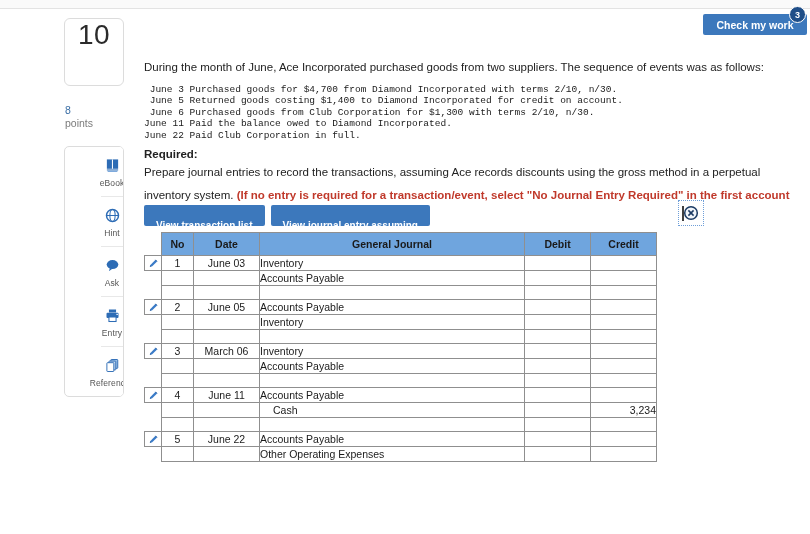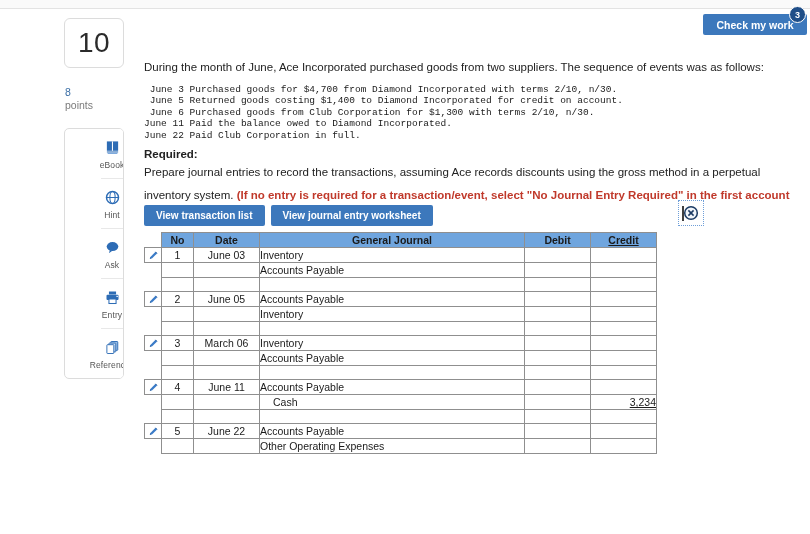--- a/index.html
+++ b/index.html
@@ -71,26 +71,26 @@
 
   
   .rail {
     position: absolute;
     left: 64px;
     top: 18px;
     width: 62px;
   }
   .qnum-box {
     width: 60px;
-    height: 50px;
+    height: 68px;
     border: 1px solid #dcdcdc;
     border-radius: 6px;
     box-sizing: border-box;
     display: flex;
-    align-items: center;
+    align-items: flex-start;
     justify-content: center;
     background: #ffffff;
   }
   .qnum-box span {
     font-size: 28px;
     font-weight: 400;
     color: #2b2b2b;
     letter-spacing: 0.5px;
   }
   .points-block {
@@ -203,21 +203,21 @@
     gap: 6px;
   }
   .tab-btn {
     background: #3c78bc;
     border: none;
     border-radius: 2px;
     color: #ffffff;
     font-family: "Liberation Sans", sans-serif;
     font-size: 10px;
     font-weight: bold;
-    padding: 0 12px;
+    padding: 10px 12px;
     height: 21px;
     line-height: 21px;
     cursor: pointer;
     white-space: nowrap;
   }
 
   
   .broken-icon {
     position: absolute;
     left: 534px;
@@ -254,36 +254,36 @@
     border: 1px solid #8f8f8f;
     height: 15px;
     box-sizing: border-box;
     padding: 0;
   }
   .jtable thead th {
     background: #6fa5de;
     color: #1a1a1a;
     font-weight: bold;
     font-size: 10.5px;
-    height: 15px;
+    height: 23px;
     text-align: center;
   }
   .jtable th.col-pencil-head {
     border: none;
     background: transparent;
     width: 17px;
   }
   .col-pencil { width: 17px; border: none !important; text-align: center; }
   .col-pencil.has-pencil { border: 1px solid #8f8f8f !important; cursor: pointer; }
   .col-no     { width: 32px; text-align: center; }
   .col-date   { width: 66px; text-align: center; }
   .col-gj     { width: 265px; text-align: left; padding-left: 3px; }
   .col-gj.indent { padding-left: 13px; }
   .col-debit  { width: 66px; text-align: right; padding-right: 4px; }
-  .col-credit { width: 66px; text-align: right; padding-right: 4px; text-decoration: underline; }
+  .col-credit { width: 66px; text-align: right; padding-right: 4px; }
   tr.spacer td { height: 14px; }
   tr.spacer td.col-pencil { border: none !important; }
 
   .pencil-svg { display: block; margin: 0 auto; }
 </style>
 </head>
 <body>
 
 <div class="top-strip"></div>
 
@@ -373,21 +373,21 @@
  June 6 Purchased goods from Club Corporation for $1,300 with terms 2/10, n/30.
 June 11 Paid the balance owed to Diamond Incorporated.
 June 22 Paid Club Corporation in full.</div>
 
   <div class="required-head">Required:</div>
 
   <div class="required-body"><span>Prepare journal entries to record the transactions, assuming Ace records discounts using the gross method in a perpetual inventory system. </span><span class="required-red">(If no entry is required for a transaction/event, select "No Journal Entry Required" in the first account field.)</span></div>
 
   <div class="tabrow">
     <button class="tab-btn">View transaction list</button>
-    <button class="tab-btn">View journal entry worksheet</button>
+    <button class="tab-btn">View journal entry assuming</button>
   </div>
 
   <div class="broken-icon">
     <div class="bar"></div>
     <svg width="16" height="16" viewBox="0 0 16 16">
       <circle cx="8" cy="8" r="6.3" fill="#f2f6fb" stroke="#1b3a63" stroke-width="1.5"></circle>
       <line x1="5.4" y1="5.4" x2="10.6" y2="10.6" stroke="#1b3a63" stroke-width="1.5"></line>
       <line x1="10.6" y1="5.4" x2="5.4" y2="10.6" stroke="#1b3a63" stroke-width="1.5"></line>
     </svg>
   </div>

